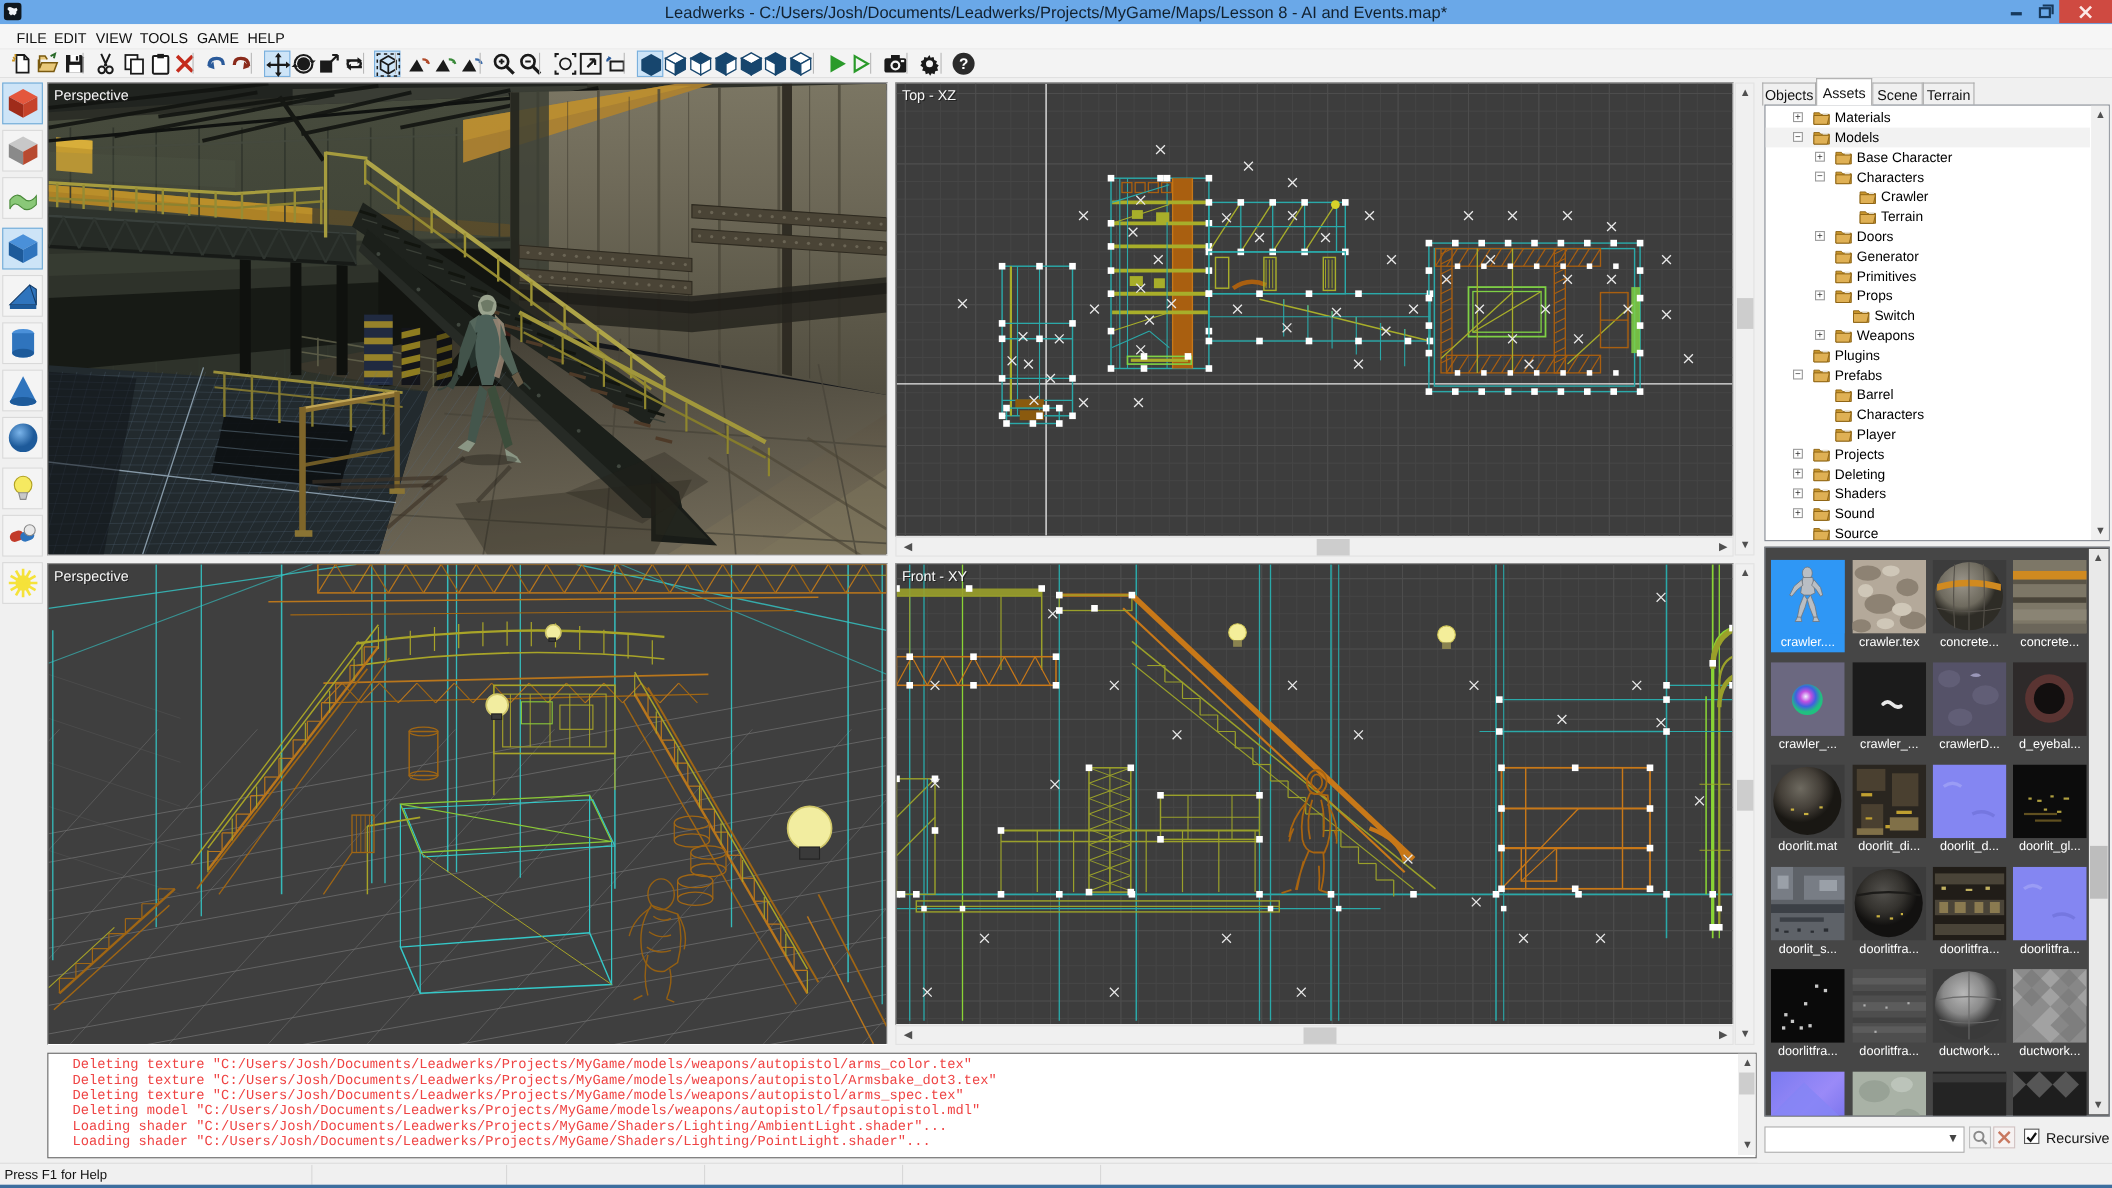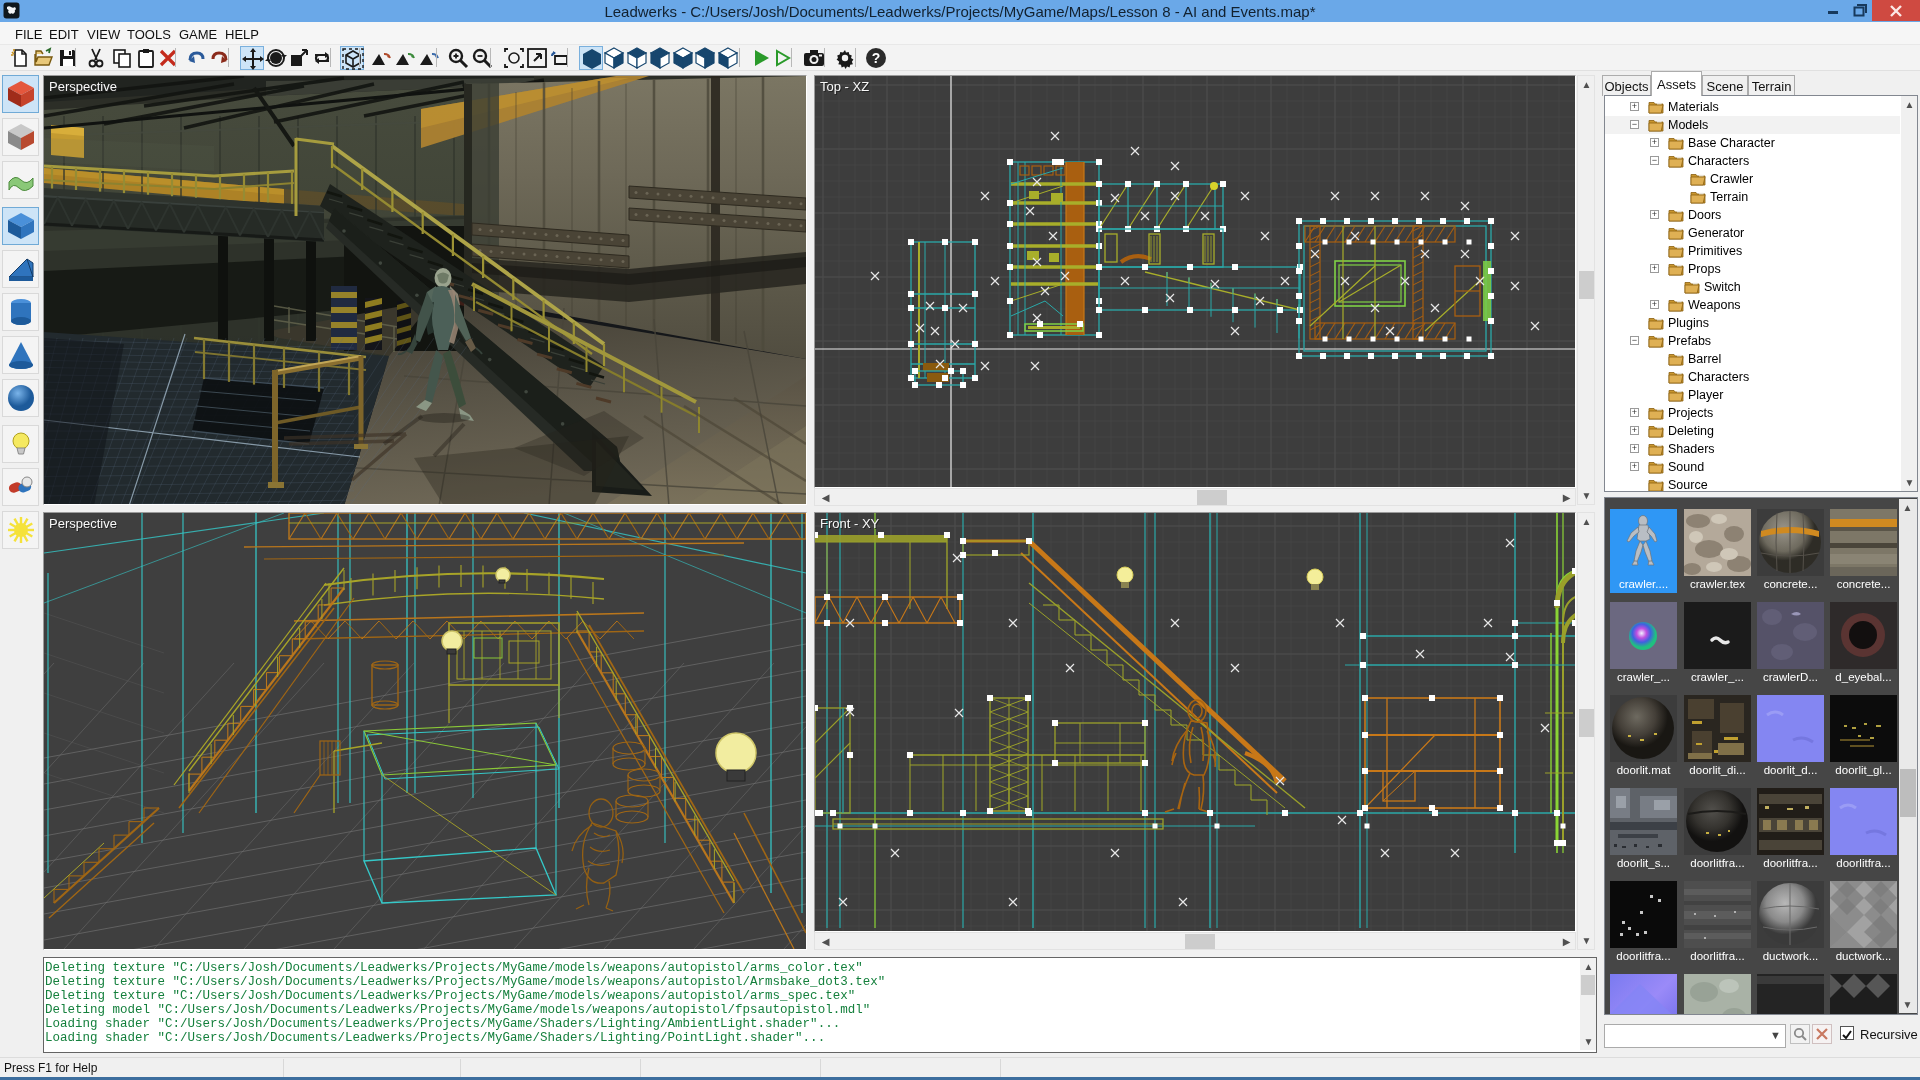--- a/index.html
+++ b/index.html
@@ -26,21 +26,21 @@
 .vp { position:absolute; background:#3d3d3d; border:1px solid #9a9a9a; border-right-color:#fff; border-bottom-color:#fff; overflow:hidden; }
 .vplabel { position:absolute; left:5px; top:3px; font-size:13px; color:#f8f8f8; text-shadow:1px 1px 0 #222; }
 #vp1 { left:43px; top:75px;  width:764px; height:430px; }
 #vp2 { left:814px; top:75px; width:762px; height:413px; }
 #vp3 { left:43px; top:512px; width:764px; height:438px; }
 #vp4 { left:814px; top:512px; width:762px; height:420px; }
 .sb { position:absolute; background:#f0f0f0; }
 .sb .thumb { position:absolute; background:#cdcdcd; }
 .sbarrow { position:absolute; width:17px; height:17px; color:#505050; font-size:10px; line-height:17px; text-align:center; }
 #console { left:43px; top:957px; width:1554px; height:96px; background:#fff; border:1px solid #646464; }
-#console pre { position:absolute; left:1px; top:3px; font-family:"Liberation Mono", monospace; font-size:12.5px; line-height:14px; color:#15803d; }
+#console pre { position:absolute; left:22px; top:3px; font-family:"Liberation Mono", monospace; font-size:12.5px; line-height:14px; color:#ef4444; }
 #statusbar { left:0; top:1057px; width:1920px; height:20px; background:#f0f0f0; border-top:1px solid #dcdcdc; font-size:12px; color:#111; }
 #statusbar .txt { position:absolute; left:4px; top:3px; }
 .ssep { position:absolute; top:1px; width:1px; height:18px; background:#d8d8d8; }
 #bottomline { left:0; top:1077px; width:1920px; height:3px; background:#3d6e9e; }
 #rpanel { left:1598px; top:71px; width:322px; height:986px; background:#f0f0f0; }
 .tab { position:absolute; top:4px; height:21px; font-size:13px; color:#111; text-align:center;
   border:1px solid #acacac; border-bottom:none; background:#f0f0f0; padding-top:3px; }
 .tab.active { top:0; height:25px; background:#fff; z-index:3; padding-top:5px; }
 #tree { position:absolute; left:6px; top:24px; width:314px; height:397px; background:#fff; border:1px solid #828790; overflow:hidden; }
 .trow { position:absolute; height:18px; font-size:12.5px; color:#000; white-space:nowrap; }

